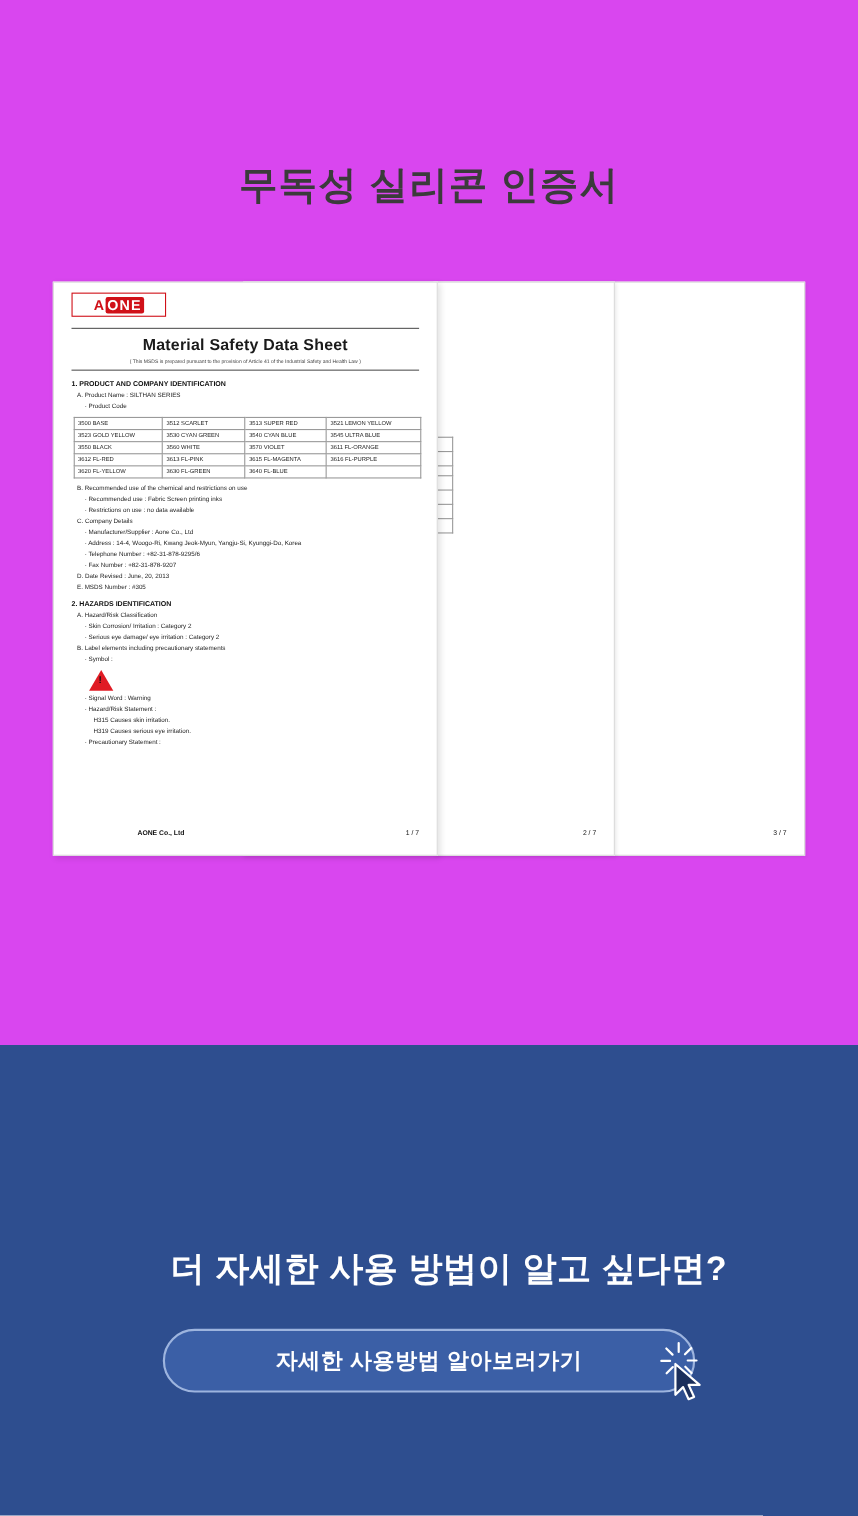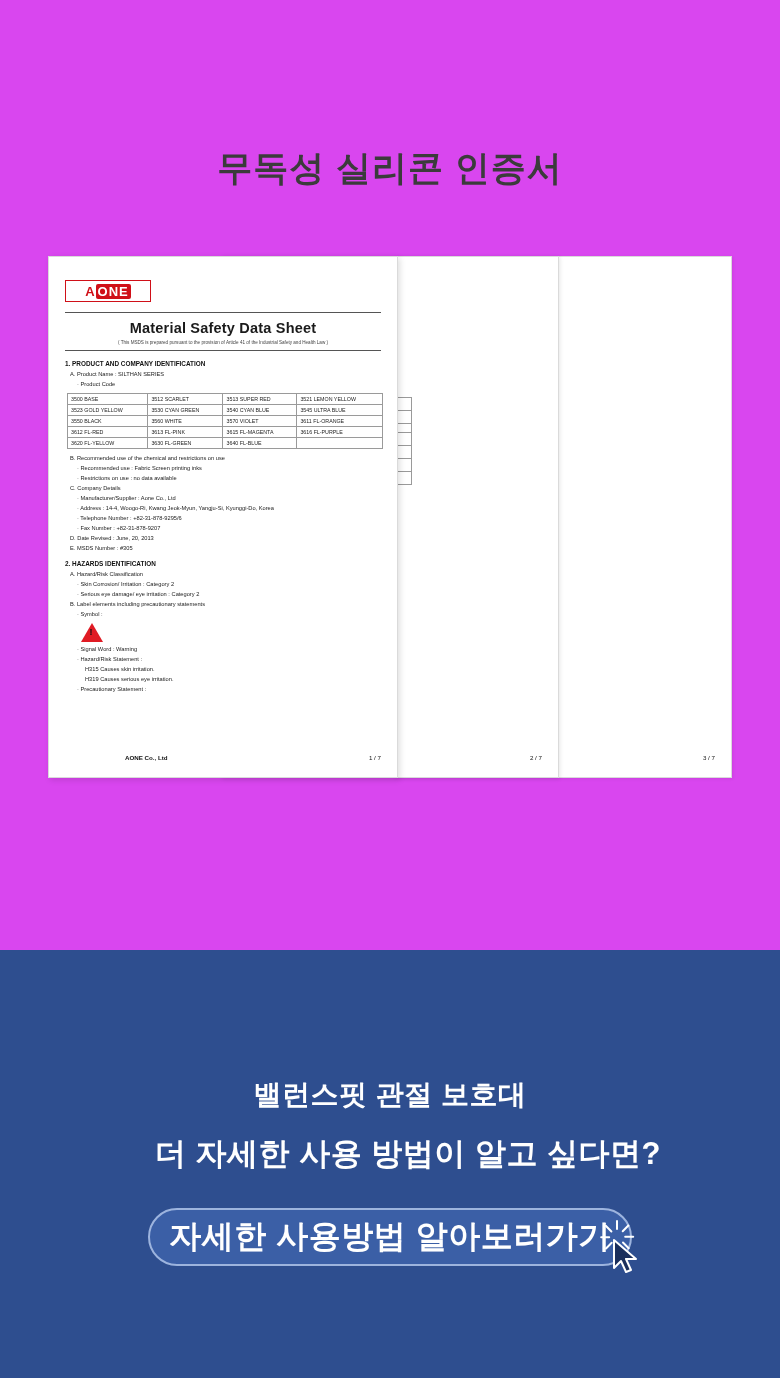--- a/index.html
+++ b/index.html
@@ -47,21 +47,21 @@
   .doc {
     position: absolute;
     background: #ffffff;
     border: 1px solid #dadada;
     overflow: hidden;
   }
   .doc-3 { left: 346px; top: 0; width: 338px; height: 522px; z-index: 1; box-shadow: 1px 1px 3px rgba(0,0,0,.08); }
   .doc-2 { left: 173px; top: 0; width: 338px; height: 522px; z-index: 2; box-shadow: 1px 1px 4px rgba(0,0,0,.10); }
   .doc-1 { left: 0;   top: 0; width: 350px; height: 522px; z-index: 3; box-shadow: 2px 2px 6px rgba(0,0,0,.13); }
 
-  .doc-inner { position: relative; width: 100%; height: 100%; padding: 23px 16px 10px 16px; }
+  .doc-inner { position: relative; width: 100%; height: 100%; padding: 9px 16px 10px 16px; }
 
   
   .logo-box {
     width: 86px; height: 22px;
     border: 1px solid #d01018;
     display: flex; align-items: center; justify-content: center;
     margin-bottom: 10px;
   }
   .logo-text { font-size: 13px; font-weight: bold; color: #d01018; letter-spacing: 1px; }
   .logo-text .a { display:inline-block; }
@@ -169,21 +169,21 @@
     position: absolute;
     left: 148px; top: 1208px;
     width: 484px; height: 58px;
     border: 2px solid #9db4de;
     border-radius: 30px;
     background: #3b5fa6;
     display: flex; align-items: center; justify-content: center;
     cursor: pointer;
   }
   .cta-label {
-    font-size: 32px; font-weight: bold; color: #ffffff; letter-spacing: .5px;
+    font-size: 20px; font-weight: bold; color: #ffffff; letter-spacing: .5px;
   }
   
   .cursor-wrap { position: absolute; left: 586px; top: 1216px; width: 70px; height: 70px; }
   .spark {
     position: absolute; left: 14px; top: 4px; width: 34px; height: 34px;
   }
   .spark i {
     position: absolute; left: 16px; top: 0; width: 2.4px; height: 10px;
     background: #ffffff; border-radius: 1px; transform-origin: 50% 17px;
   }
@@ -374,21 +374,20 @@
         <div class="doc-footer">
           <span class="company">AONE Co., Ltd</span>
           <span class="pageno">1 / 7</span>
         </div>
       </div>
 
     </div>
   </div>
 
   <div class="banner">
-    <div class="banner-line1">밸런스핏 관절 보호대</div>
     <div class="banner-line2">더 자세한 사용 방법이 알고 싶다면?</div>
   </div>
 
   <div class="cta">
     <span class="cta-label">자세한 사용방법 알아보러가기</span>
   </div>
 
   <div class="cursor-wrap">
     <div class="spark">
       <i style="transform:rotate(0deg)"></i>

